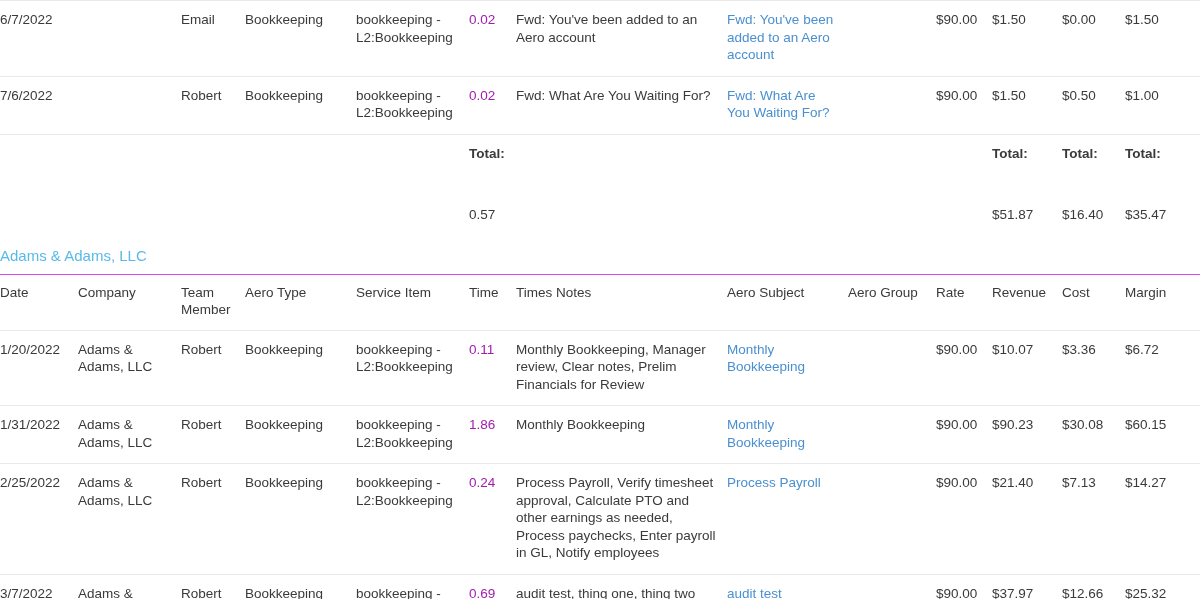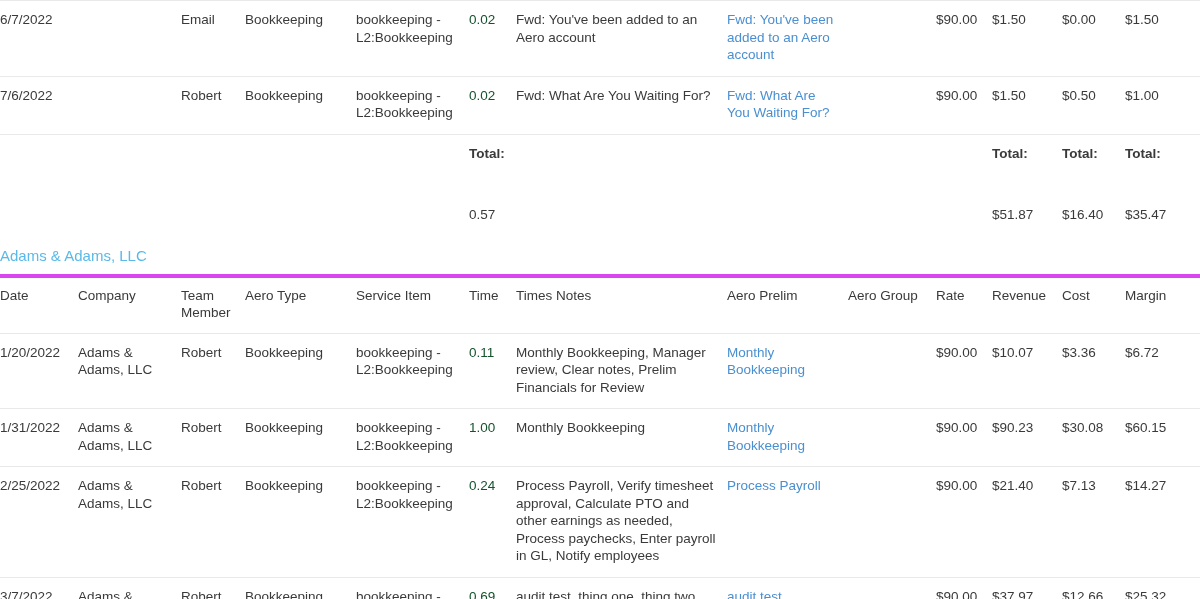--- a/index.html
+++ b/index.html
@@ -38,21 +38,21 @@
     font-weight: normal;
     line-height: 17.5px;
     color: #3a3a3a;
   }
   table.report tr.data-row > td,
   table.report tr.total-row > td {
     border-top: 1px solid #e9e9e9;
   }
   table.report tr.head-row > th {
     border-bottom: 1px solid #e9e9e9;
-    border-top: 4px solid #d946ef;
+    border-top: 1px solid #d946ef;
     padding-top: 9px;
     padding-bottom: 11px;
     color: #3a3a3a;
   }
 
   
   col.c-date    { width: 78px; }
   col.c-company { width: 103px; }
   col.c-team    { width: 64px; }
   col.c-type    { width: 111px; }
@@ -67,21 +67,21 @@
   col.c-margin  { width: 75px; }
 
   td.pad-left, th.pad-left { padding-left: 16px; }
 
   a.link, .link {
     color: #4a8fd0;
     text-decoration: none;
     cursor: pointer;
   }
   .time-link {
-    color: #14532d;
+    color: #a21caf;
     text-decoration: none;
     cursor: pointer;
   }
 
   .section-title {
     color: #59b9e8;
     font-size: 15px;
     line-height: 20px;
     padding: 10px 0 8px 0;
     cursor: pointer;
@@ -204,21 +204,21 @@
     </colgroup>
     <thead>
       <tr class="head-row">
         <th class="pad-left">Date</th>
         <th>Company</th>
         <th>Team Member</th>
         <th>Aero Type</th>
         <th>Service Item</th>
         <th>Time</th>
         <th>Times Notes</th>
-        <th>Aero Prelim</th>
+        <th>Aero Subject</th>
         <th>Aero Group</th>
         <th>Rate</th>
         <th>Revenue</th>
         <th>Cost</th>
         <th>Margin</th>
       </tr>
     </thead>
     <tbody>
 
       <tr class="data-row">
@@ -235,21 +235,21 @@
         <td>$10.07</td>
         <td>$3.36</td>
         <td>$6.72</td>
       </tr>
       <tr class="data-row">
         <td class="pad-left">1/31/2022</td>
         <td>Adams &amp; Adams, LLC</td>
         <td>Robert</td>
         <td>Bookkeeping</td>
         <td>bookkeeping - L2:Bookkeeping</td>
-        <td><span class="time-link">1.00</span></td>
+        <td><span class="time-link">1.86</span></td>
         <td>Monthly Bookkeeping</td>
         <td><span class="link">Monthly Bookkeeping</span></td>
         <td></td>
         <td>$90.00</td>
         <td>$90.23</td>
         <td>$30.08</td>
         <td>$60.15</td>
       </tr>
       <tr class="data-row">
         <td class="pad-left">2/25/2022</td>

